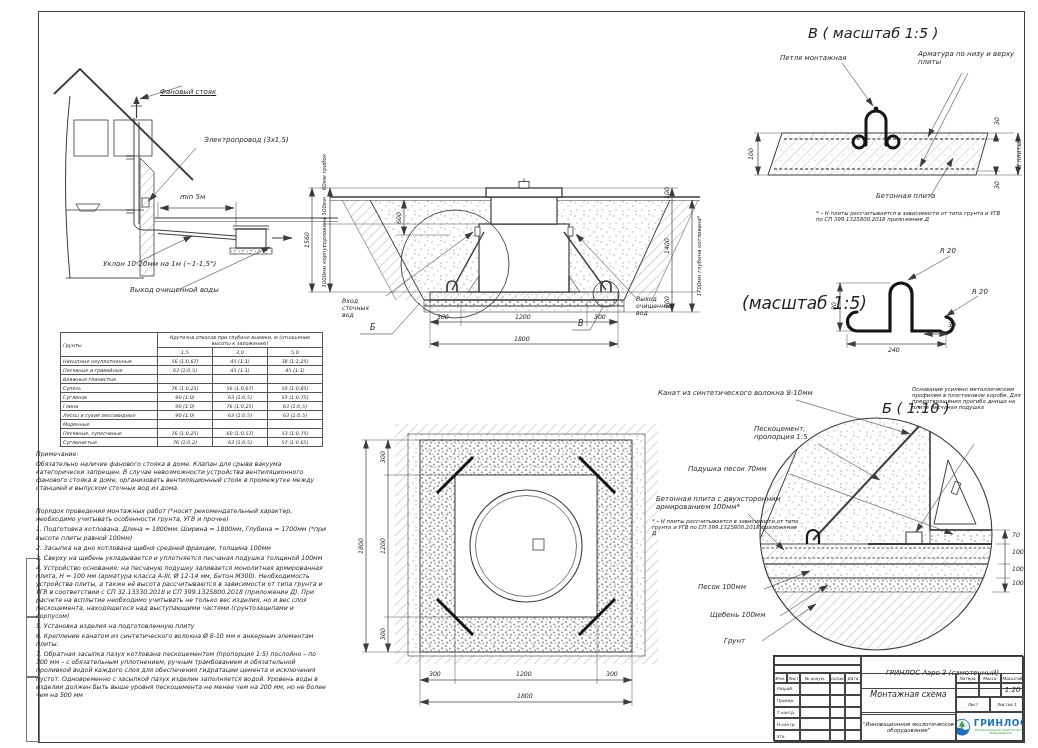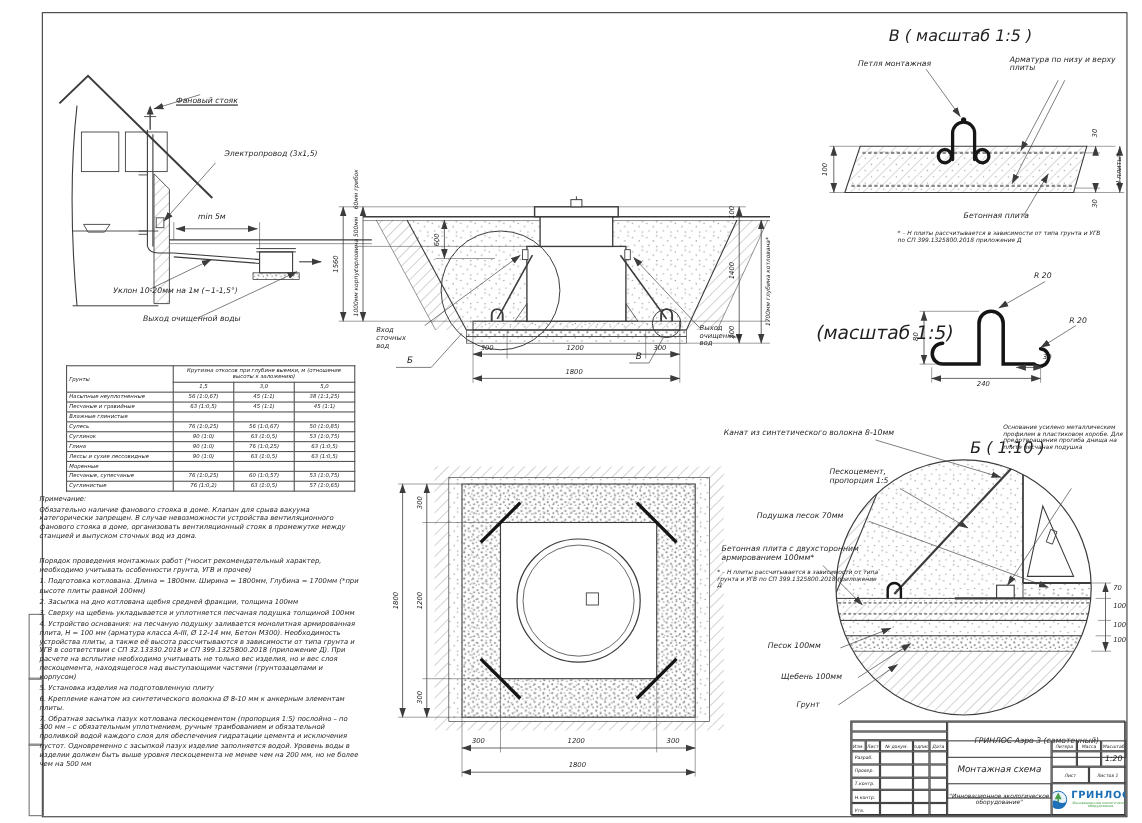--- a/index.html
+++ b/index.html
@@ -431,21 +431,21 @@
         <div class="tbc" style="left: 26px; top: 62.4px; width: 30px; height: 11.8px;"></div>
         <div class="tbc" style="left: 56px; top: 62.4px; width: 15px; height: 11.8px;"></div>
         <div class="tbc" style="left: 71px; top: 62.4px; width: 16px; height: 11.8px;"></div>
         <div class="tbc f4" style="left: 0px; top: 74.2px; width: 26px; height: 11.8px; justify-content: flex-start; padding-left: 2px;">Утв.</div>
         <div class="tbc" style="left: 26px; top: 74.2px; width: 30px; height: 11.8px;"></div>
         <div class="tbc" style="left: 56px; top: 74.2px; width: 15px; height: 11.8px;"></div>
         <div class="tbc" style="left: 71px; top: 74.2px; width: 16px; height: 11.8px;"></div>
       </div>
 
     <div class="tbc f7" style="left:87px;top:0;width:163px;height:33px;">ГРИНЛОС Аэро 3 (самотечный)</div>
-    <div class="tbc f8" style="left:87px;top:17px;width:95px;height:53px;">Монтажная схема</div>
+    <div class="tbc f8" style="left:87px;top:17px;width:95px;height:42px;">Монтажная схема</div>
     <div class="tbc f5" style="left:87px;top:56px;width:95px;height:30px;">"Инновационное экологическое оборудование"</div>
 
     <div class="tbc f4" style="left:182px;top:17px;width:23px;height:10px;">Литера</div>
     <div class="tbc f4" style="left:205px;top:17px;width:22px;height:10px;">Масса</div>
     <div class="tbc f4" style="left:227px;top:17px;width:23px;height:10px;">Масштаб</div>
     <div class="tbc" style="left:182px;top:27px;width:23px;height:14px;"></div>
     <div class="tbc" style="left:205px;top:27px;width:22px;height:14px;"></div>
     <div class="tbc f7" style="left:227px;top:27px;width:23px;height:14px;">1:20</div>
     <div class="tbc f4" style="left:182px;top:41px;width:34px;height:15px;">Лист</div>
     <div class="tbc f4" style="left:216px;top:41px;width:34px;height:15px;">Листов 1</div>

